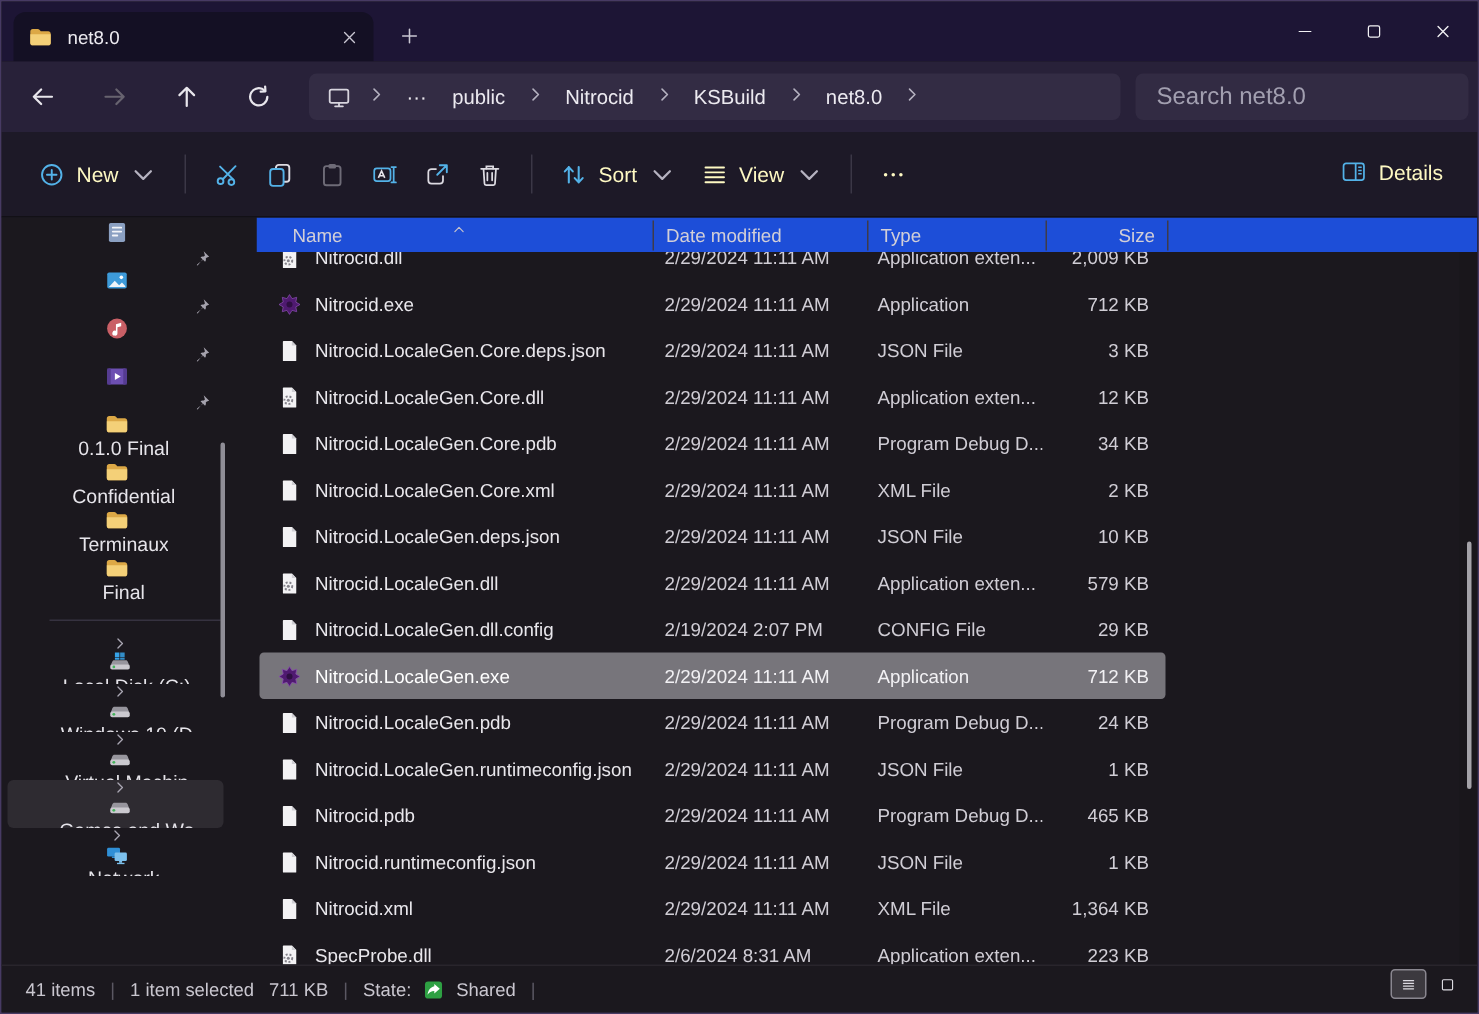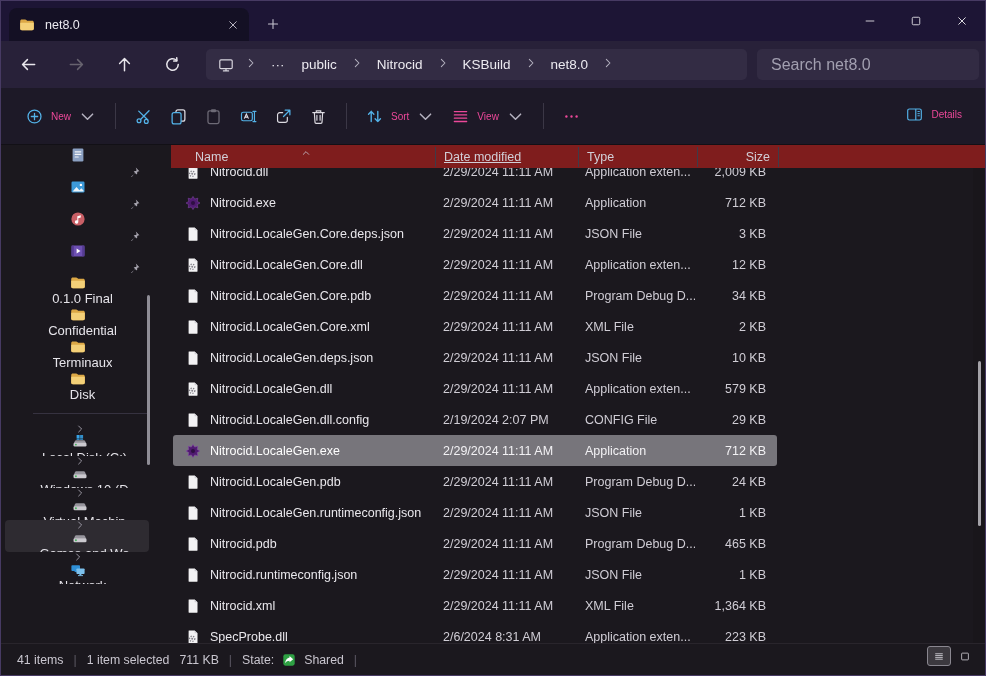--- a/index.html
+++ b/index.html
@@ -45,21 +45,21 @@
               border-radius:5px;display:flex;align-items:center;padding:0 12px;box-sizing:border-box;}
   .search-input{background:transparent;border:none;outline:none;width:100%;
                 color:#a29fb0;font-size:16px;font-family:inherit;}
   .search-input::placeholder{color:#a29fb0;opacity:1;}
 
   
   .toolbar{height:57px;flex:none;background:#1d1927;border-bottom:1px solid #121016;
            display:flex;align-items:center;padding:0 16px;box-sizing:border-box;position:relative;}
   .tb-left{display:flex;align-items:center;}
   .tb-btn{display:flex;align-items:center;gap:8px;padding:8px 9px;border-radius:4px;
-          background:none;border:none;color:#ec4899;font-size:10px;font-family:inherit;}
+          background:none;border:none;color:#fef9c3;font-size:14px;font-family:inherit;}
   .tb-btn .ic svg{width:17px;height:17px;}
   .tb-chev{color:#b5b2c0;}
   .tb-chev svg{width:11px;height:11px;}
   .tb-sep{width:1px;height:26px;background:#3b3746;margin:0 10px;}
   .tb-details{position:absolute;right:14px;top:10px;}
 
   
   .content{flex:1;display:flex;position:relative;overflow:hidden;background:#1b181e;}
 
   
@@ -73,25 +73,25 @@
   .side-item .ic{width:17px;flex:none;}
   .side-item .lbl{margin-left:9px;overflow:hidden;flex:1;}
   .side-item .pin{margin-left:auto;color:#a5a2ad;flex:none;}
   .side-item .pin svg{width:13px;height:13px;}
   .side-divider{height:1px;background:#363240;margin:10px 24px 10px 32px;}
   .sb-thumb{position:absolute;left:146px;top:150px;width:3px;height:170px;background:#8f8d96;border-radius:2px;}
 
   
   .filearea{flex:1;position:relative;overflow:hidden;}
   .fl-header{height:23px;display:flex;align-items:center;position:relative;z-index:2;
-             background:#7f1d1d;font-size:12.5px;color:#d2cfd7;}
+             background:#1d4ed8;font-size:12.5px;color:#d2cfd7;}
   .h-name{width:264px;padding-left:24px;box-sizing:border-box;position:relative;}
   .h-caret{position:absolute;left:130px;top:-2px;color:#c5c2cc;}
   .h-caret svg{width:10px;height:10px;}
-  .h-date{width:142px;padding-left:8px;box-sizing:border-box;text-decoration:underline;}
+  .h-date{width:142px;padding-left:8px;box-sizing:border-box;}
   .h-type{width:118px;padding-left:8px;box-sizing:border-box;}
   .h-size{width:80px;padding-right:8px;box-sizing:border-box;text-align:right;}
   .h-sep{width:1px;height:20px;background:#3f3b48;flex:none;}
   .fl-rows{position:absolute;top:23px;left:0;right:0;bottom:0;overflow:hidden;}
   .row{display:flex;align-items:center;height:31px;width:604px;margin-left:2px;
        border-radius:3px;font-size:12.5px;}
   .row:first-child{margin-top:-12px;}
   .row.sel{background:#77757b;}
   .c-name{width:262px;display:flex;align-items:center;gap:9px;padding-left:12px;
           box-sizing:border-box;white-space:nowrap;overflow:hidden;color:#e9e7ec;}
@@ -445,21 +445,21 @@
           <span class="lbl">Terminaux</span>
         </div>
         <div class="side-item">
           <span class="exp"></span>
           <span class="ic">
             <svg viewBox="0 0 16 16">
               <path d="M1.2 4c0-.9.7-1.6 1.6-1.6h3.4c.4 0 .8.2 1.1.5l.9.9h5c.9 0 1.6.7 1.6 1.6v6.2c0 .9-.7 1.6-1.6 1.6H2.8c-.9 0-1.6-.7-1.6-1.6V4z" fill="#dca846"></path>
               <path d="M1.2 5.8h13.6v5.8c0 .9-.7 1.6-1.6 1.6H2.8c-.9 0-1.6-.7-1.6-1.6V5.8z" fill="#f4d078"></path>
             </svg>
           </span>
-          <span class="lbl">Disk</span>
+          <span class="lbl">Final</span>
         </div>
       </div>
     <div class="side-divider"></div>
     <div>
         <div class="side-item lvl1">
           <span class="exp">
             <svg viewBox="0 0 16 16" fill="none" stroke="currentColor" stroke-width="1.4" stroke-linecap="round" stroke-linejoin="round">
               <path d="M5.8 3.2L10.6 8l-4.8 4.8"></path>
             </svg>
           </span>

